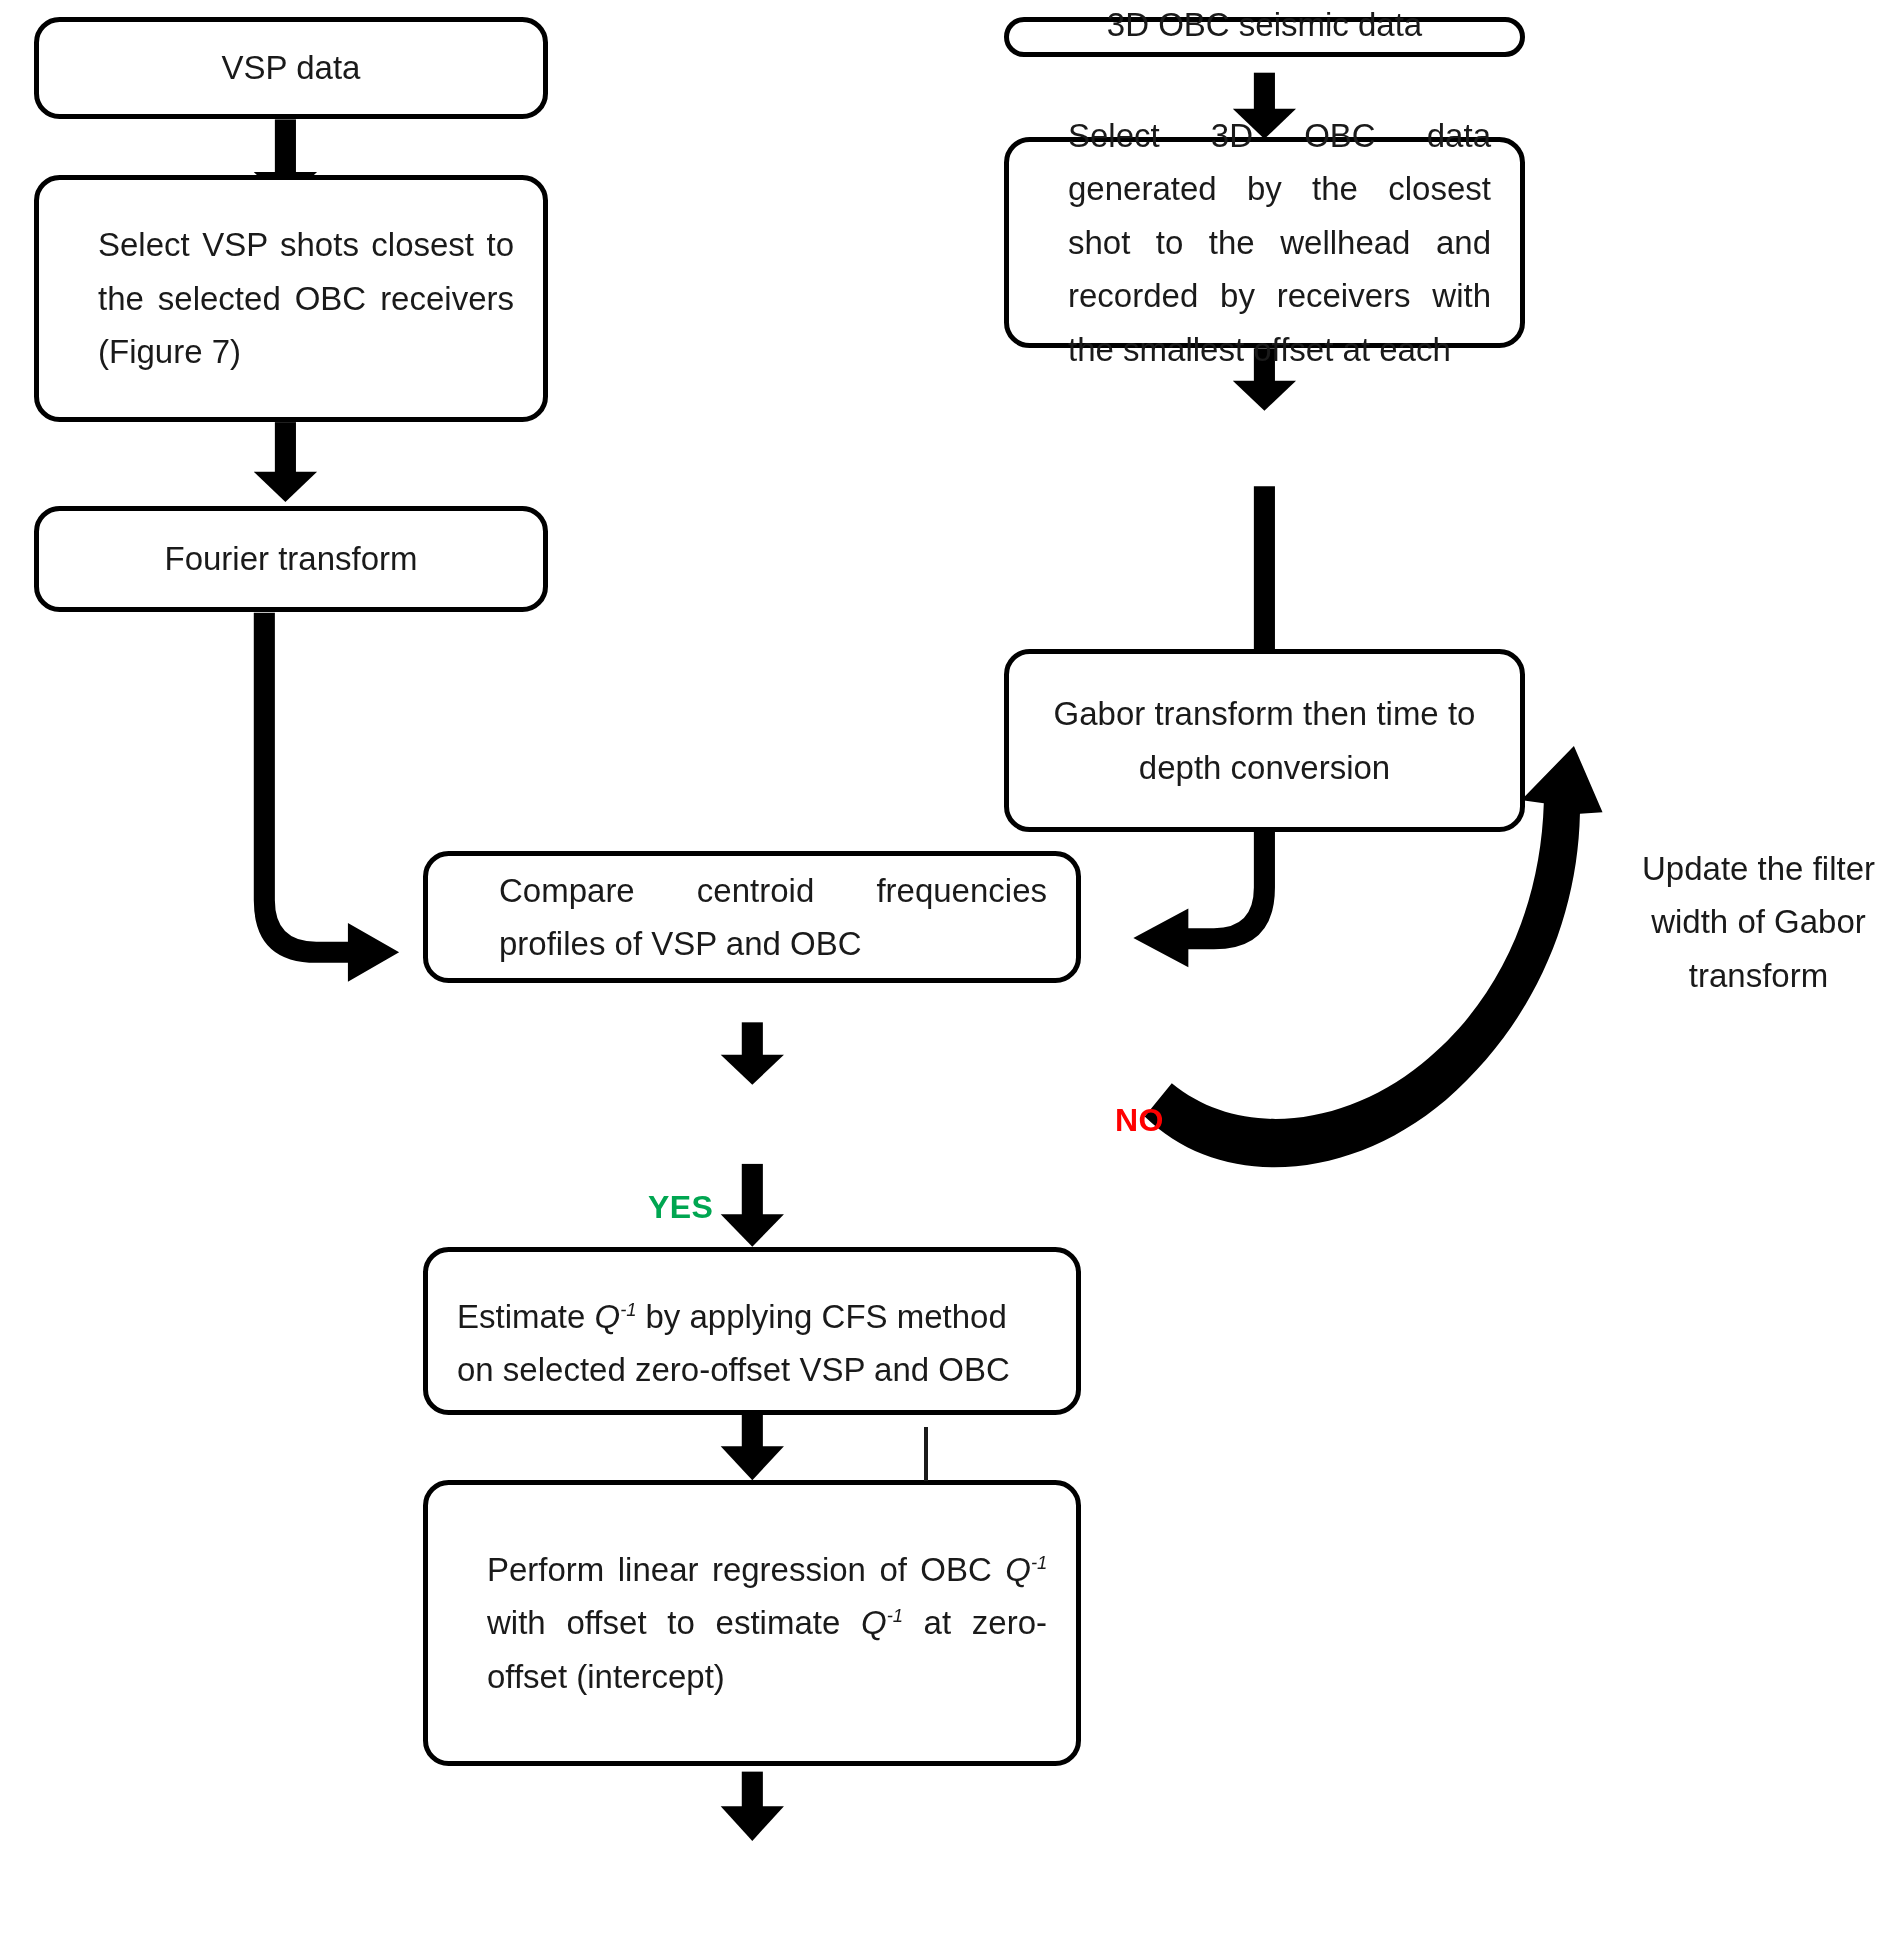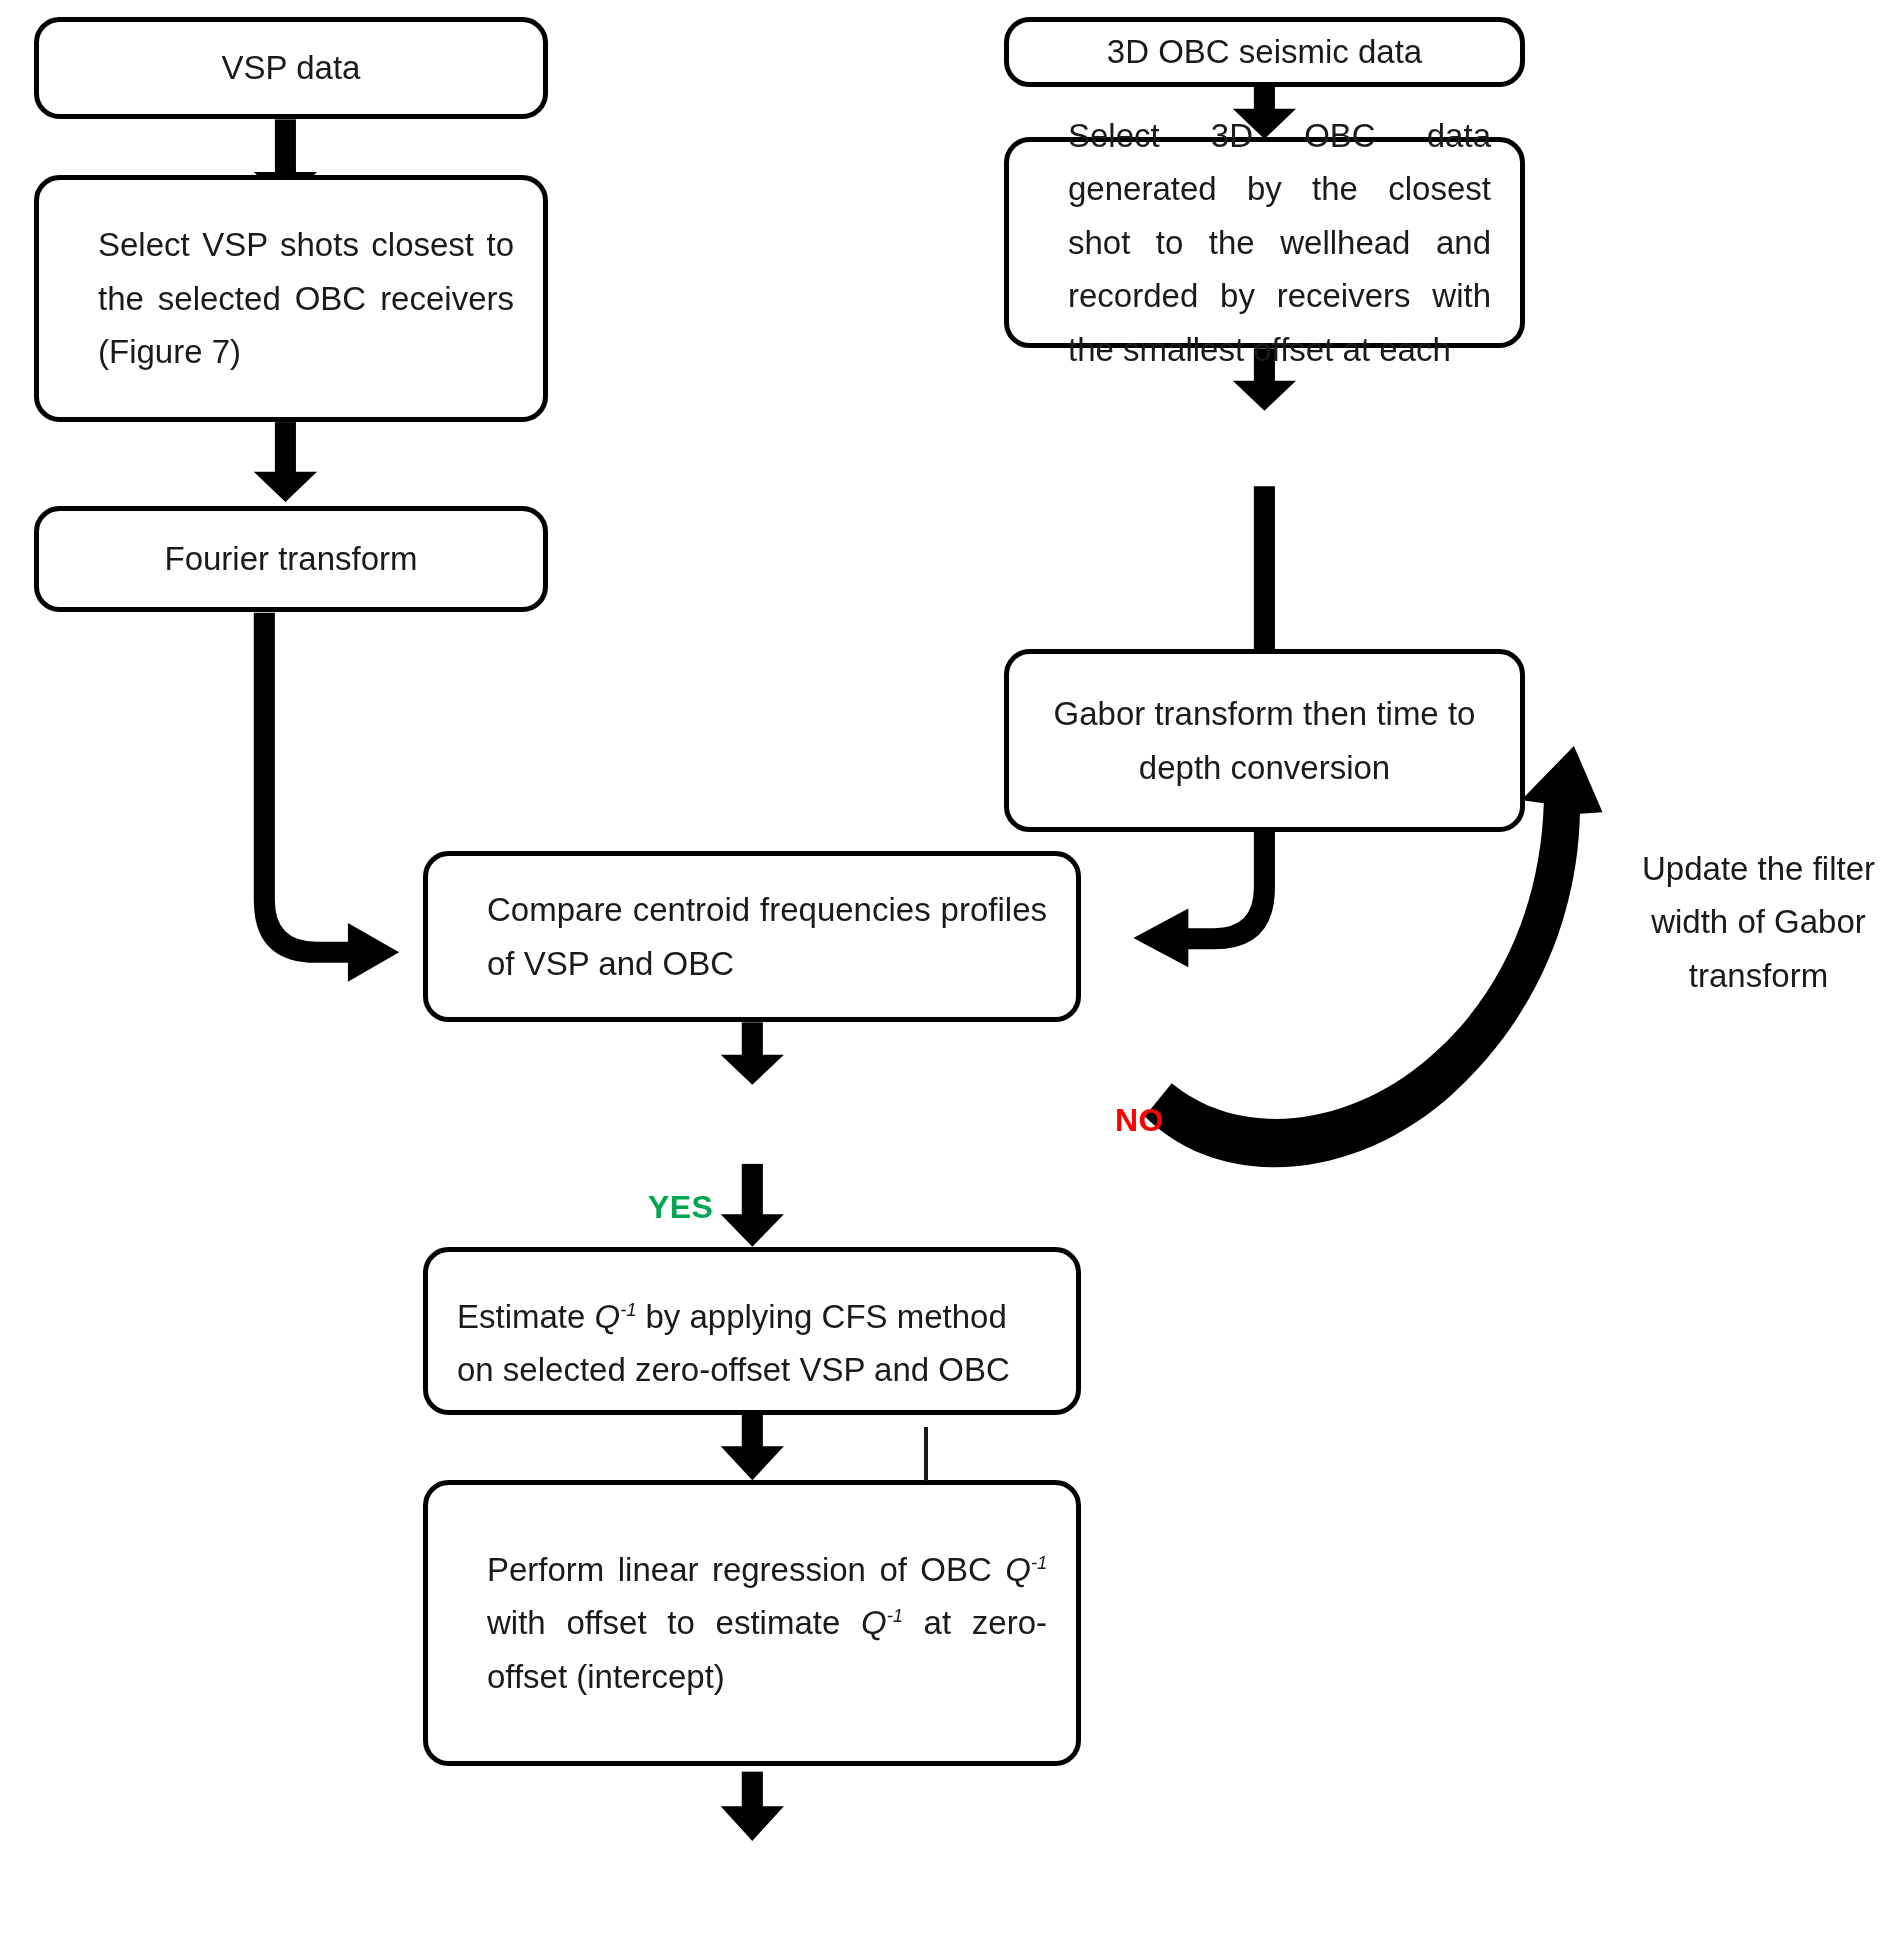--- a/index.html
+++ b/index.html
@@ -171,33 +171,33 @@
   </div>
 
   <div class="node-box" style="left:34px; top:175px; width:514px; height:247px;">
     <span class="node-text just-text pad">Select VSP shots closest to the selected OBC receivers (Figure 7)</span>
   </div>
 
   <div class="node-box" style="left:34px; top:506px; width:514px; height:106px;">
     <span class="node-text center-text pad">Fourier transform</span>
   </div>
 
-  <div class="node-box" style="left:1004px; top:16.6px; width:521px; height:70px;">
+  <div class="node-box" style="left:1004px; top:16.6px; width:521px; height:40px;align-items:flex-end;">
     <span class="node-text center-text pad">3D OBC seismic data</span>
   </div>
 
   <div class="node-box" style="left:1004px; top:137px; width:521px; height:211px;">
     <span class="node-text just-text pad">Select 3D OBC data generated by the closest shot to the wellhead and recorded by receivers with the smallest offset at each</span>
   </div>
 
   <div class="node-box" style="left:1004px; top:649px; width:521px; height:183px;">
     <span class="node-text center-text pad">Gabor transform then time to depth conversion</span>
   </div>
 
-  <div class="node-box" style="left:423px; top:851px; width:658px; height:171px;">
+  <div class="node-box" style="left:423px; top:851px; width:658px; height:132px;padding-left:12px;">
     <span class="node-text just-text pad">Compare centroid frequencies profiles of VSP and OBC</span>
   </div>
 
 
   <div class="node-box" style="left:423px; top:1247px; width:658px; height:168px;">
     <span class="node-text left-text pad">
       <span>Estimate </span><span class="qvar">Q</span><span class="sup">-1</span><span> by applying CFS method on selected zero-offset VSP and OBC</span>
     </span>
   </div>
 

